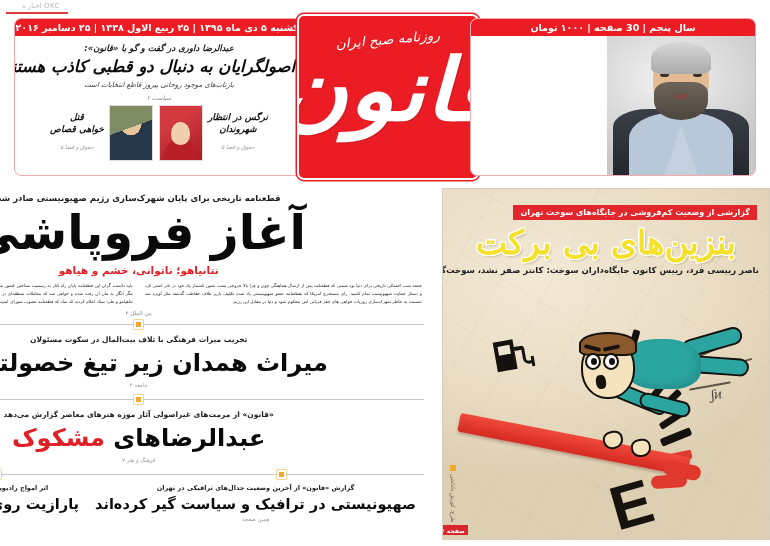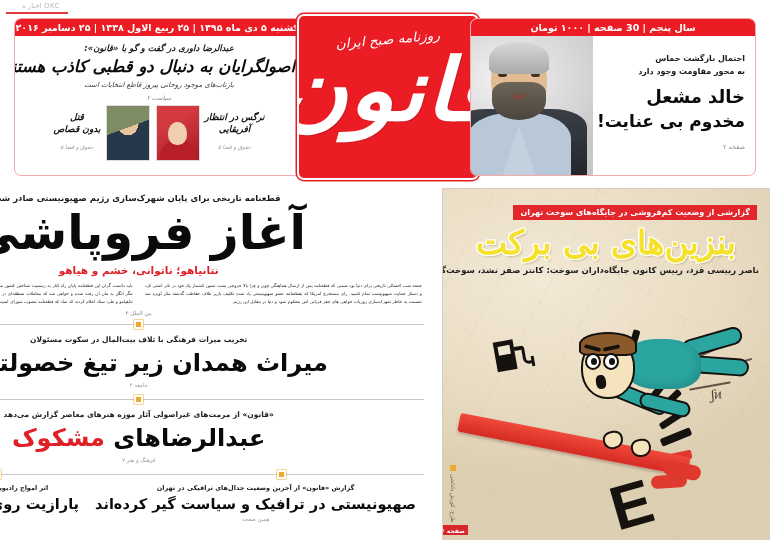--- a/index.html
+++ b/index.html
@@ -515,54 +515,47 @@
       <div class="lb-body">
         <div class="lb-kicker">عبدالرضا داوری در گفت و گو با «قانون»:</div>
         <div class="lb-head">اصولگرایان به دنبال دو قطبی کاذب هستند</div>
         <div class="lb-sub">بازتاب‌های موجود روحانی پیروز قاطع انتخابات است</div>
         <div class="lb-section">سیاست ۲</div>
         <div class="lb-duo">
 
           <div class="duo-item">
             <div class="duo-text">
               <div class="duo-title">نرگس در انتظار</div>
-              <div class="duo-title">آفریقایی</div>
+              <div class="duo-title">شهروندان</div>
               <div class="duo-cap">حقوق و قضا ۵</div>
             </div>
             <div class="thumb thumb-woman"></div>
           </div>
 
           <div class="duo-item">
             <div class="thumb thumb-man"></div>
             <div class="duo-text">
               <div class="duo-title">قتل</div>
-              <div class="duo-title">بدون قصاص</div>
+              <div class="duo-title">خواهی قصاص</div>
               <div class="duo-cap">حقوق و قضا ۵</div>
             </div>
           </div>
 
         </div>
       </div>
     </div>
 
     <div class="logo-block">
       <div class="logo-tagline">روزنامه صبح ایران</div>
       <div class="logo-name">قانون</div>
     </div>
 
     <div class="side-box right">
       <div class="red-strip">سال پنجم | 30 صفحه | ۱۰۰۰ تومان</div>
       <div class="rb-body">
-        <div class="rb-text">
-          <div class="rb-kicker">احتمال بازگشت حماس</div>
-          <div class="rb-kicker">به محور مقاومت وجود دارد</div>
-          <div class="rb-name">خالد مشعل</div>
-          <div class="rb-name2">مخدوم بی عنایت!</div>
-          <div class="rb-section">صفحه ۲</div>
-        </div>
         <div class="rb-photo">
           <div class="bg-soft"></div>
           <div class="jacket"></div>
           <div class="shirt"></div>
           <div class="collar-v"></div>
           <div class="head"></div>
           <div class="beard"></div>
           <div class="mouth"></div>
           <div class="eye l"></div>
           <div class="eye r"></div>

